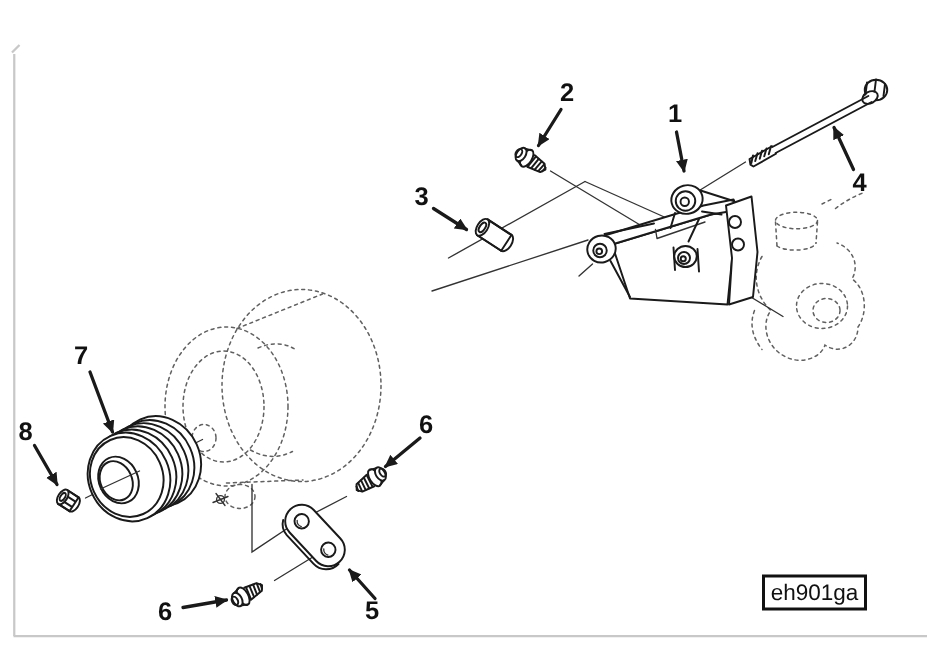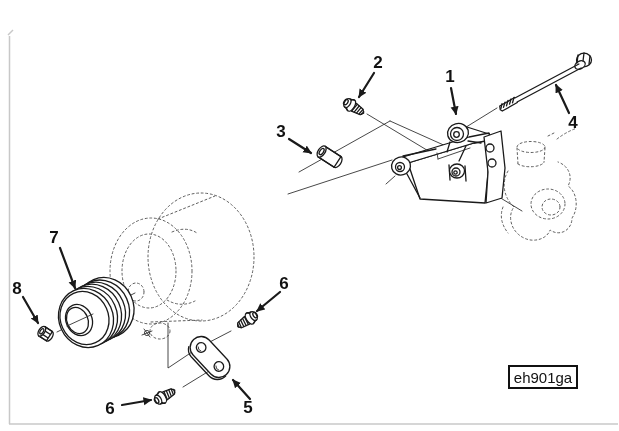--- a/index.html
+++ b/index.html
@@ -18,21 +18,21 @@
   .th{stroke:#333;fill:none;stroke-width:0.9;stroke-linecap:round;}
   .dash{stroke:var(--hidden-line);fill:none;stroke-width:1;stroke-dasharray:2 2.6;stroke-linecap:round;}
   .arrow{stroke:var(--line);fill:none;stroke-width:2.2;stroke-linecap:round;}
   .mk{fill:var(--line);}
   .pg{stroke:var(--border);stroke-width:1.5;fill:none;}
   .callout{
     position:absolute;transform:translate(-50%,-50%);
     font-weight:bold;font-size:17px;color:var(--label-text);line-height:1;
   }
   .figbox{
-    position:absolute;left:508px;top:365px;width:70px;height:24px;
+    position:absolute;left:508px;top:383px;width:70px;height:24px;
     border:2px solid var(--label-text);box-sizing:border-box;
     display:flex;align-items:center;justify-content:center;
     font-size:15px;color:var(--label-text);background:var(--background);
   }
 </style>
 </head>
 <body>
 
 <div class="canvas">
 

